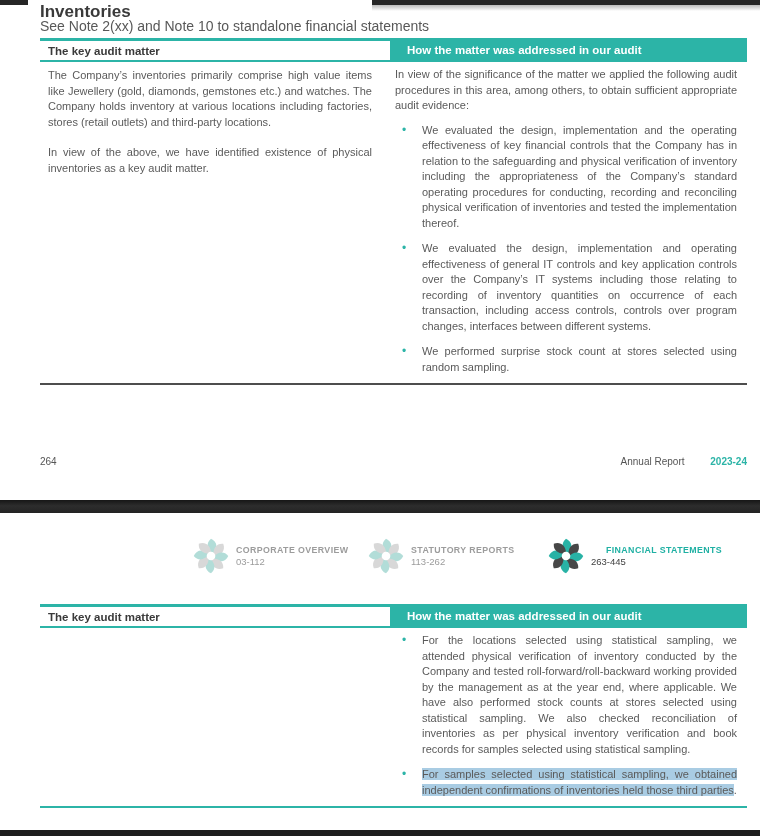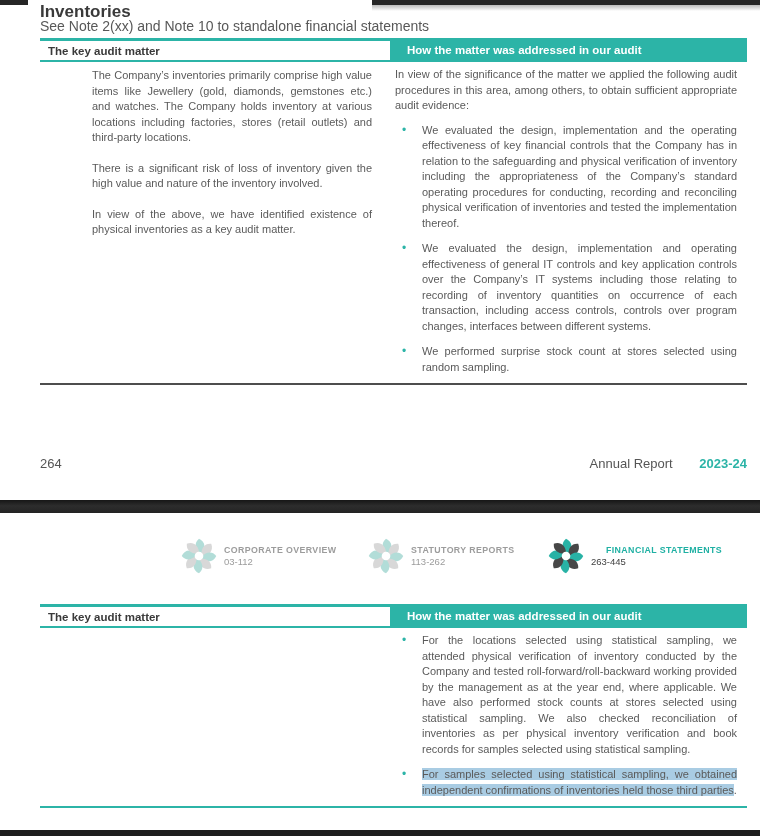--- a/index.html
+++ b/index.html
@@ -26,42 +26,42 @@
   .hdr-left {
     border-top:3px solid #2cb4a7; border-bottom:2px solid #2cb4a7;
     background:#ffffff; color:#3a3a3a; font-weight:bold; font-size:11.5px;
     padding:3px 8px 2px 8px; line-height:14px;
   }
   .hdr-right {
     background:#2cb4a7; color:#ffffff; font-weight:bold; font-size:11.5px;
     padding:5px 9px 2px 17px; line-height:14px;
   }
 
-  .cell-left  { padding:6px 18px 8px 8px; font-size:11px; line-height:15.5px; color:#5a5a5a; text-align:justify;margin-left:44px; }
+  .cell-left  { padding:6px 18px 8px 8px; font-size:11px; line-height:15.5px; color:#5a5a5a; text-align:justify; }
   .cell-left p + p { margin-top:15px; }
   .cell-right { padding:5px 10px 8px 5px; font-size:11px; line-height:15.5px; color:#5a5a5a; text-align:justify; }
   .cell-right .intro { margin-bottom:9px; }
 
   .bullet { position:relative; padding-left:27px; margin-bottom:10px; }
   .bullet:last-child { margin-bottom:0; }
   .bullet .dot { position:absolute; left:7px; top:0; color:#2cb4a7; font-size:12px; }
 
   .hl { background:#a9cce3; }
 
   .p1-footer { position:absolute; left:40px; top:456px; width:707px; display:flex; justify-content:space-between;
-    font-size:13px; color:#555; }
+    font-size:10px; color:#555; }
   .report-year { color:#2cb4a7; font-weight:bold;margin-left:23px; }
 
   
   .page-divider { position:absolute; left:0; right:0; top:500px; height:13px;
     background:linear-gradient(180deg,#161616,#2d2d2d 45%,#232323); }
 
   
   .nav-item { position:absolute; top:537px; display:flex; align-items:center; gap:6px; }
-  .nav-1 { left:180px; } .nav-2 { left:367px; } .nav-3 { left:547px; }
+  .nav-1 { left:192px; } .nav-2 { left:367px; } .nav-3 { left:547px; }
   .wheel { width:38px; height:38px; flex:0 0 auto; }
   .wheel-light .pa { fill:#b2ddd8; } .wheel-light .pb { fill:#d8d8d8; }
   .wheel-active .pa { fill:#28b2a5; } .wheel-active .pb { fill:#474747; }
   .nav-text { display:flex; flex-direction:column; gap:1px; }
   .nav-label { font-size:8.8px; letter-spacing:.4px; color:#9c9c9c; font-weight:bold; }
   .nav-pages { font-size:9.5px; color:#9c9c9c; }
   .nav-3 .nav-label { color:#1fb0a3;padding-left:15px; } .nav-3 .nav-pages { color:#3f3f3f; }
 
   
   .bottom-bar { position:absolute; left:0; right:0; bottom:0; height:6px; background:#1e1e1e; }
@@ -74,21 +74,20 @@
 
 <div class="p1-title">Inventories</div>
 <div class="p1-sub">See Note 2(xx) and Note 10 to standalone financial statements</div>
 
 <div class="kam-table t1">
   <div class="hdr-left">The key audit matter</div>
   <div class="hdr-right">How the matter was addressed in our audit</div>
 
   <div class="cell-left">
     <p>The Company’s inventories primarily comprise high value items like Jewellery (gold, diamonds, gemstones etc.) and watches. The Company holds inventory at various locations including factories, stores (retail outlets) and third-party locations.</p>
-    <p>There is a significant risk of loss of inventory given the high value and nature of the inventory involved.</p>
     <p>In view of the above, we have identified existence of physical inventories as a key audit matter.</p>
   </div>
 
   <div class="cell-right">
     <div class="intro">In view of the significance of the matter we applied the following audit procedures in this area, among others, to obtain sufficient appropriate audit evidence:</div>
     <div class="bullet">
       <span class="dot">•</span>
       <span>We evaluated the design, implementation and the operating effectiveness of key financial controls that the Company has in relation to the safeguarding and physical verification of inventory including the appropriateness of the Company’s standard operating procedures for conducting, recording and reconciling physical verification of inventories and tested the implementation thereof.</span>
     </div>
     <div class="bullet">

